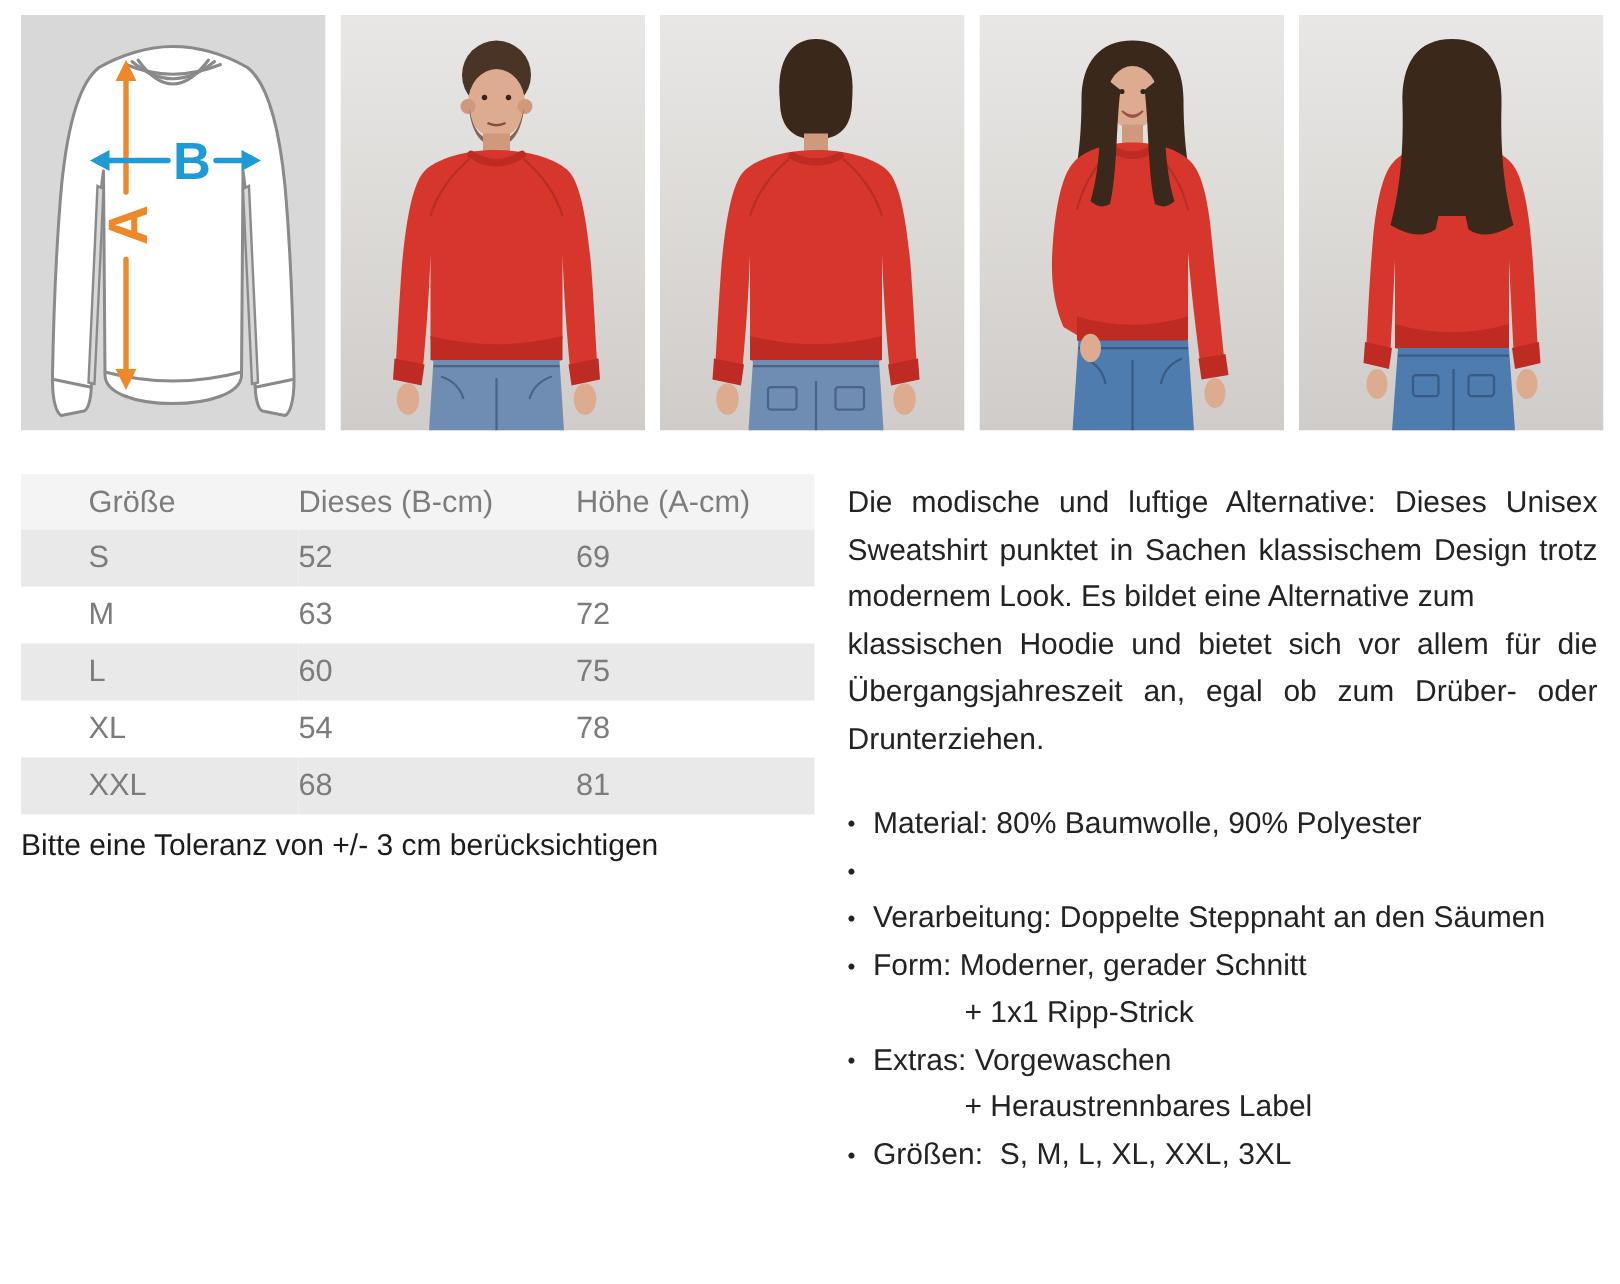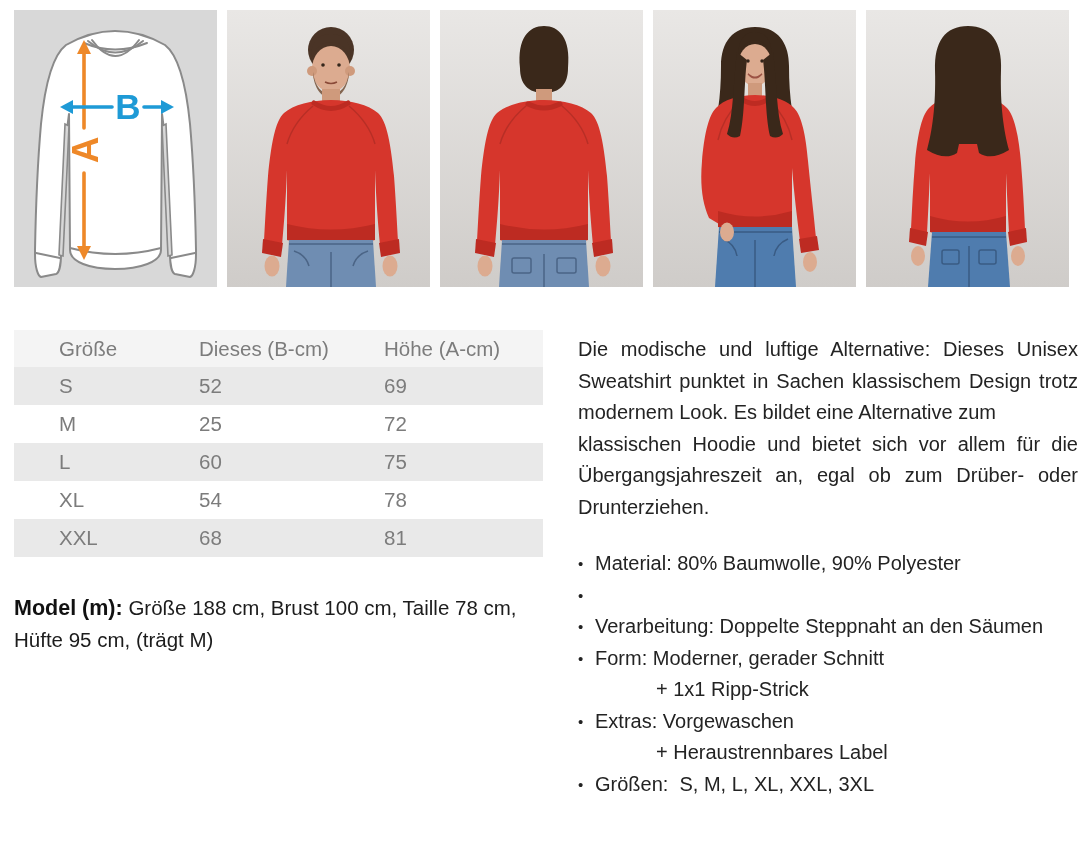--- a/index.html
+++ b/index.html
@@ -15,23 +15,23 @@
   *{box-sizing:border-box;}
   html,body{margin:0;padding:0;}
   body{
     width:1080px;height:856px;position:relative;overflow:hidden;
     background:#ffffff;font-family:"Liberation Sans",sans-serif;color:var(--body-text);
   }
   .gallery{position:absolute;top:10px;left:14px;display:flex;gap:10px;}
   .panel{width:203px;height:277px;}
   .panel svg{display:block;width:203px;height:277px;}
 
-  .content{position:absolute;top:330px;left:14px;display:flex;align-items:flex-start;}
+  .content{position:absolute;top:316px;left:14px;display:flex;align-items:flex-start;}
   .left-col{width:530px;}
-  .right-col{width:500px;margin-left:34px;}
+  .right-col{width:500px;margin-left:21px;}
 
   table.sizes{border-collapse:collapse;width:529px;table-layout:fixed;
     font-size:20.5px;color:var(--table-text);}
   table.sizes col.c1{width:185px;} table.sizes col.c2{width:185px;} table.sizes col.c3{width:159px;}
   table.sizes th{font-weight:400;text-align:left;height:37px;background:var(--table-header-bg);padding:0;}
   table.sizes td{height:38px;padding:0;}
   table.sizes th:first-child,table.sizes td:first-child{padding-left:45px;}
   table.sizes tbody tr:nth-child(odd){background:var(--table-stripe);}
 
   .note{margin:10px 0 0 0;font-size:20px;color:#1c1c1c;}
@@ -229,41 +229,41 @@
         </tr>
       </thead>
       <tbody>
           <tr>
             <td>S</td>
             <td>52</td>
             <td>69</td>
           </tr>
           <tr>
             <td>M</td>
-            <td>25</td>
+            <td>63</td>
             <td>72</td>
           </tr>
           <tr>
             <td>L</td>
             <td>60</td>
             <td>75</td>
           </tr>
           <tr>
             <td>XL</td>
             <td>54</td>
             <td>78</td>
           </tr>
           <tr>
             <td>XXL</td>
             <td>68</td>
             <td>81</td>
           </tr>
         </tbody>
     </table>
-    <p class="model-block"><b>Model (m):</b> <span>Größe 188 cm, Brust 100 cm, Taille 78 cm, Hüfte 95 cm, (trägt M)</span></p>
+    <p class="note">Bitte eine Toleranz von +/- 3 cm berücksichtigen</p>
   </div>
 
   <div class="right-col">
     <p class="desc"><span>Die modische und luftige Alternative: Dieses Unisex Sweatshirt punktet in Sachen klassischem Design trotz modernem Look. Es bildet eine Alternative zum</span><br><span>klassischen Hoodie und bietet sich vor allem für die Übergangsjahreszeit an, egal ob zum Drüber- oder Drunterziehen.</span></p>
     <ul class="specs">
         <li>
           <span class="dot">•</span>
           <span class="btext">Material: 80% Baumwolle, 90% Polyester</span>
         </li>
         <li>

